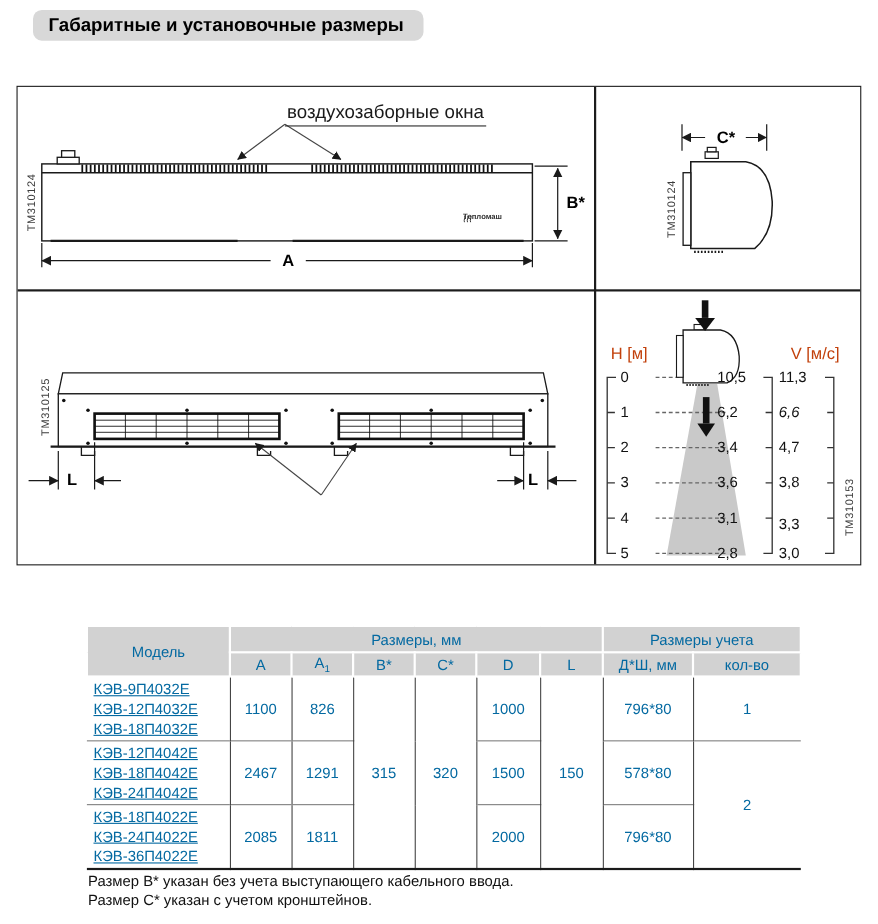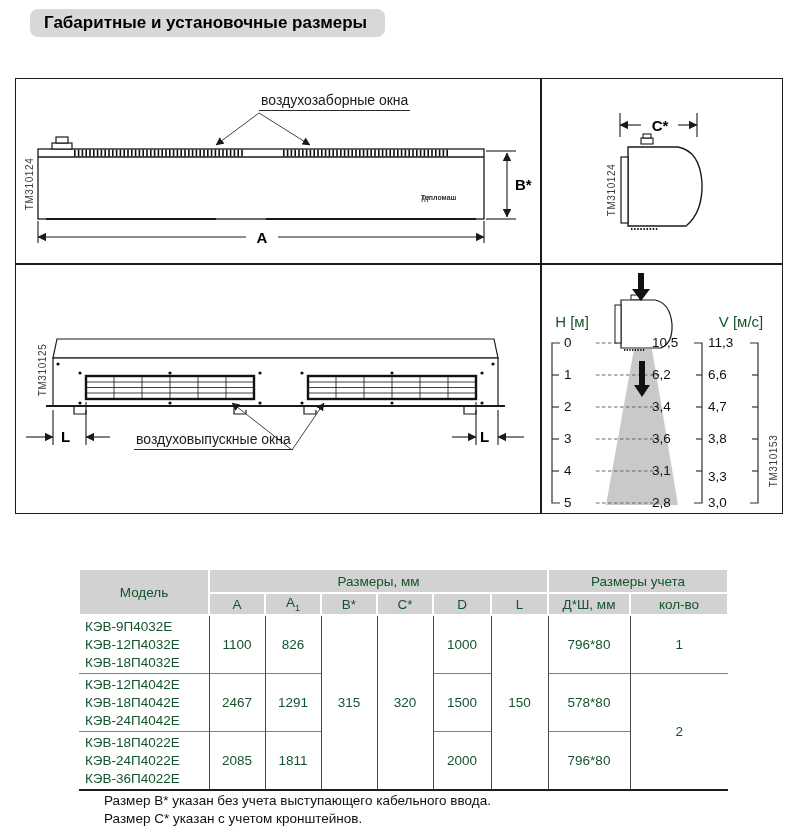--- a/index.html
+++ b/index.html
@@ -14,46 +14,46 @@
   .fig{position:absolute;left:15px;top:78px;width:766px;height:434px;border:1.5px solid #1c1c1c;}
   .div-v{position:absolute;left:524px;top:0;width:2px;height:100%;background:#1c1c1c;}
   .div-h{position:absolute;left:0;top:184px;width:100%;height:2px;background:#1c1c1c;}
   .panel{position:absolute;}
   .p-tl{left:0;top:0;width:524px;height:184px;}
   .p-tr{left:526px;top:0;width:240px;height:184px;}
   .p-bl{left:0;top:186px;width:524px;height:248px;}
   .p-br{left:526px;top:186px;width:240px;height:248px;}
   .panel svg{position:absolute;left:0;top:0;}
 
-  .lbl{position:absolute;font-size:14px;color:#1a1a1a;white-space:nowrap;}
+  .lbl{position:absolute;font-size:17px;color:#1a1a1a;white-space:nowrap;}
   .underlined{border-bottom:1.3px solid #2a2a2a;padding:0 2px 2px 2px;}
   .dim{position:absolute;font-weight:bold;font-size:15px;color:#000;white-space:nowrap;}
   .vtext{position:absolute;font-size:10px;color:#3c3c3c;letter-spacing:.6px;white-space:nowrap;
     transform:translate(-50%,-50%) rotate(-90deg);}
   .brand{position:absolute;font-size:7px;font-weight:bold;color:#333;display:flex;align-items:center;gap:2px;}
 
   
-  .axis-lbl{position:absolute;font-size:15px;color:#14532d;white-space:nowrap;}
+  .axis-lbl{position:absolute;font-size:15px;color:#c2410c;white-space:nowrap;}
   .num{position:absolute;font-size:13.5px;height:16px;line-height:16px;color:#111;}
   .num.h{left:22px;width:18px;text-align:left;}
   .num.v1{left:110px;width:40px;}
   .num.v2{left:166px;width:40px;}
 
   
   table.dims{position:absolute;left:78px;top:568px;border-collapse:collapse;table-layout:fixed;
-    font-size:13.5px;color:#14532d;border-bottom:2.5px solid #1a1a1a;}
+    font-size:13.5px;color:#0369a1;border-bottom:2.5px solid #1a1a1a;}
   table.dims th{background:#d2d2d2;border:2px solid #fff;font-weight:normal;text-align:center;padding:0;}
   table.dims .hr1 th{height:22px;}
   table.dims .hr2 th{height:20px;}
   table.dims td{border-left:1.5px solid #454545;text-align:center;vertical-align:middle;height:57px;padding:0;}
-  table.dims td.model{border-left:none;text-align:left;padding-left:6px;line-height:18px;}
+  table.dims td.model{border-left:none;text-align:left;padding-left:6px;line-height:18px;text-decoration:underline;}
   table.dims tr.sep td{border-top:1.5px solid #7f7f7f;}
   table.dims sub{font-size:9px;}
 
-  .note{position:absolute;left:80px;font-size:13.5px;color:#111;white-space:nowrap;margin-left:24px;}
+  .note{position:absolute;left:80px;font-size:13.5px;color:#111;white-space:nowrap;}
 </style>
 </head>
 <body>
 
 <div class="title-pill">Габаритные и установочные размеры</div>
 
 <div class="fig">
   <div class="div-v"></div>
   <div class="div-h"></div>
 
@@ -207,21 +207,20 @@
         <line x1="482" y1="172" x2="508" y2="172" marker-start="url(#arr3)"></line>
       </g>
 
       <g stroke="#444" stroke-width="1" fill="none">
         <line x1="276" y1="185" x2="216" y2="138" marker-end="url(#arr3)"></line>
         <line x1="276" y1="185" x2="308" y2="138" marker-end="url(#arr3)"></line>
       </g>
     </svg>
     <div class="dim" style="left:45px;top:163px;">L</div>
     <div class="dim" style="left:464px;top:163px;">L</div>
-    <div class="lbl underlined" style="left:118px;top:166px;">воздуховыпускные окна</div>
     <div class="vtext" style="left:26px;top:105px;">ТМ310125</div>
   </div>
 
   <div class="panel p-br">
     <svg width="240" height="248" viewBox="0 0 240 248">
 
       <polygon points="92,84 110,84 136,240 64,240" fill="#c9c9c9"></polygon>
 
       <g stroke="#666" stroke-width="1.2" stroke-dasharray="3.5 2.5">
         <line x1="54" y1="78" x2="118" y2="78"></line>
@@ -284,21 +283,21 @@
     <div class="num h" style="top:230px;">5</div>
 
     <div class="num v1" style="top:70px;">10,5</div>
     <div class="num v1" style="top:102px;">6,2</div>
     <div class="num v1" style="top:134px;">3,4</div>
     <div class="num v1" style="top:166px;">3,6</div>
     <div class="num v1" style="top:198px;">3,1</div>
     <div class="num v1" style="top:230px;">2,8</div>
 
     <div class="num v2" style="top:70px;">11,3</div>
-    <div class="num v2" style="top:102px;">6,6</div>
+    <div class="num v2" style="top:102px;font-style:italic;">6,6</div>
     <div class="num v2" style="top:134px;">4,7</div>
     <div class="num v2" style="top:166px;">3,8</div>
     <div class="num v2" style="top:204px;">3,3</div>
     <div class="num v2" style="top:230px;">3,0</div>
 
     <div class="vtext" style="left:231px;top:196px;">ТМ310153</div>
   </div>
 </div>
 
 <table class="dims">

